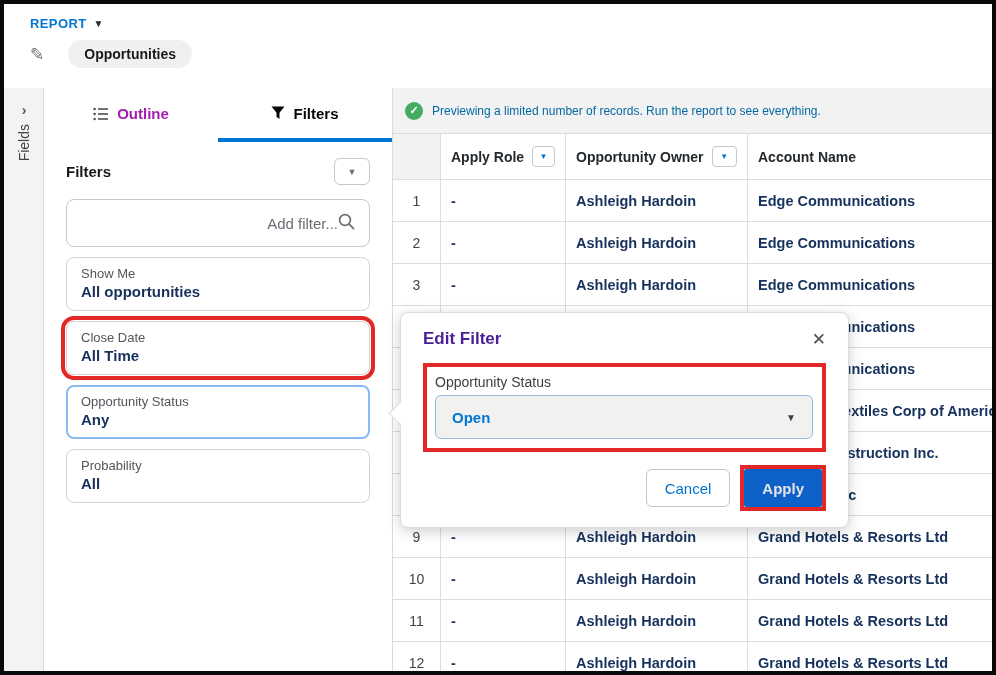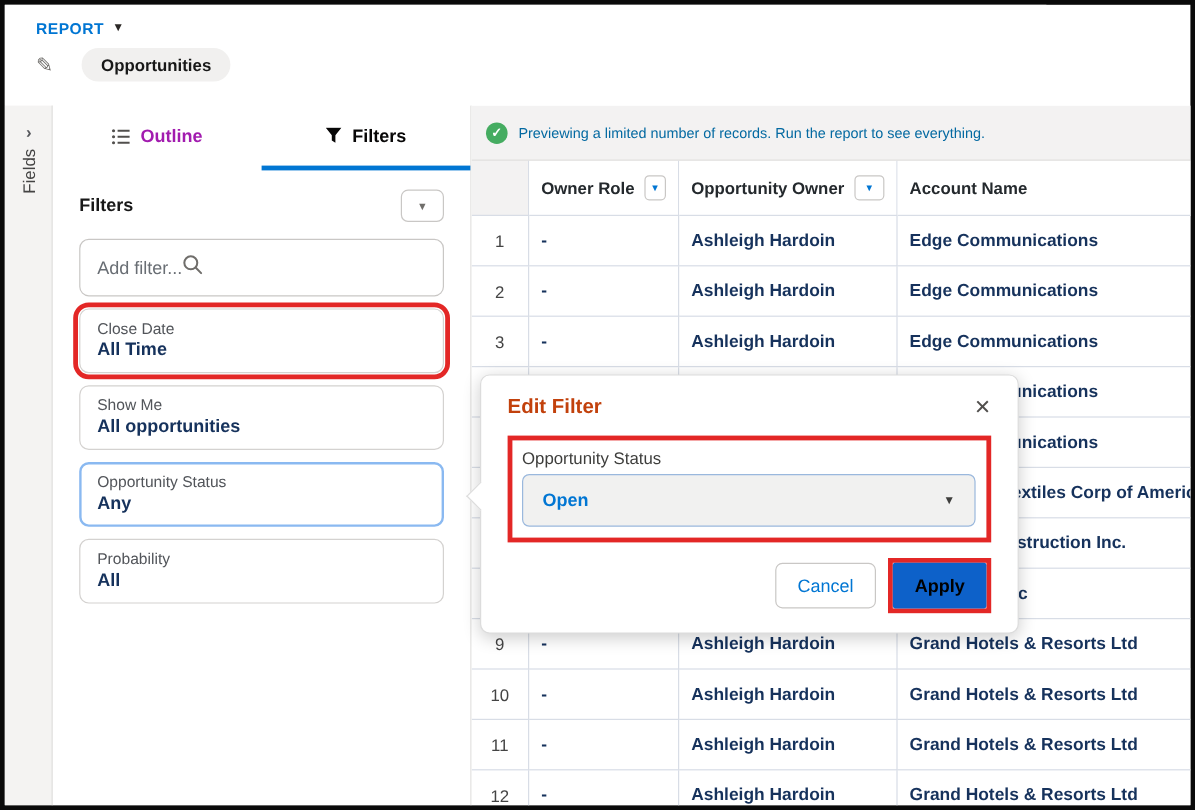--- a/index.html
+++ b/index.html
@@ -29,21 +29,21 @@
   .tab { flex:1; display:flex; align-items:center; justify-content:center; gap:8px;
          font-size:15px; font-weight:700; color:#a21caf; cursor:pointer; border-bottom:3px solid transparent; }
   .tab.active { color:#080707; border-bottom:4px solid #0176d3; }
   .tab svg { display:block; }
   .panel-body { padding:0 22px; }
   .heading-row { margin-top:16px; display:flex; align-items:center; justify-content:space-between; }
   .panel-heading { font-size:15px; font-weight:700; color:#181818; }
   .menu-btn { width:36px; height:27px; border:1px solid #c9c7c5; border-radius:6px; background:#fff;
               display:flex; align-items:center; justify-content:center; color:#706e6b; font-size:9px; cursor:pointer; }
   .search-card { margin-top:14px; height:48px; border:1px solid #c9c7c5; border-radius:8px;
-                 display:flex; align-items:center; justify-content:flex-start; padding:0 14px; }
+                 display:flex; align-items:center; justify-content:flex-end; padding:0 14px; }
   .search-ph { color:#696e74; font-size:15px; }
   .fcard { margin-top:10px; border:1px solid #d4d2d0; border-radius:8px; padding:8px 14px 10px; background:#fff; cursor:pointer; }
   .fcard .flabel { font-size:13px; color:#52555a; }
   .fcard .fvalue { font-size:15px; font-weight:700; color:#16325c; margin-top:2px; }
   .fcard.annotated { outline:4px solid #e32726; outline-offset:1px; }
   .fcard.selected { border:2px solid #8ab9f1; padding:7px 13px 9px; }
 
   
   .main { position:absolute; left:389px; top:84px; width:599px; height:583px; overflow:hidden; background:#fff; }
   .banner { height:46px; background:#f3f2f2; border-bottom:1px solid #dddbda; display:flex; align-items:center; gap:9px; padding:0 12px; white-space:nowrap; overflow:hidden; }
@@ -60,34 +60,34 @@
   .trow { height:42px; }
   .td { font-size:14.5px; font-weight:600; color:#16325c; padding:0 10px; }
   .td.num { justify-content:center; color:#444; font-weight:400; font-size:14px; }
 
   
   .dialog { position:absolute; left:396px; top:308px; width:449px; height:216px; background:#fff; border:1px solid #dcdcdc;
             border-radius:8px; box-shadow:0 3px 14px rgba(0,0,0,.2); z-index:10; padding:16px 22px 14px; }
   .nub { position:absolute; left:-9px; top:92px; width:17px; height:17px; background:#fff; transform:rotate(45deg);
          border-left:1px solid #dcdcdc; border-bottom:1px solid #dcdcdc; }
   .dialog-head { display:flex; align-items:center; justify-content:space-between; }
-  .dialog-title { font-size:17px; font-weight:600; color:#c2410c; }
+  .dialog-title { font-size:17px; font-weight:600; color:#4c1d95; }
   .close-x { color:#514f4d; font-size:17px; cursor:pointer; line-height:1; }
   .field-group { margin-top:14px; border:4px solid #e32726; padding:7px 9px 9px 8px; }
   .field-label { font-size:14px; color:#3e3e3c; }
   .combobox { margin-top:5px; height:44px; background:#f1f1f0; border:1px solid #9ab8dd; border-radius:6px;
               display:flex; align-items:center; justify-content:space-between; padding:0 16px; cursor:pointer; }
   .combobox .cvalue { color:#0176d3; font-size:15px; font-weight:600; }
   .combobox .ccaret { color:#3e3e3c; font-size:10px; }
   .dialog-foot { margin-top:13px; display:flex; align-items:center; justify-content:flex-end; gap:10px; }
   .btn-cancel { height:38px; padding:0 18px; background:#fff; border:1px solid #c9c7c5; border-radius:6px;
                 color:#0176d3; font-size:15px; font-weight:400; cursor:pointer; font-family:inherit; }
   .apply-wrap { border:4px solid #e32726; display:inline-flex; }
   .btn-apply { height:38px; padding:0 18px; background:#0d61c9; border:none; border-radius:2px;
-               color:#000000; font-size:15px; font-weight:600; cursor:pointer; font-family:inherit; }
+               color:#e5e5e5; font-size:15px; font-weight:600; cursor:pointer; font-family:inherit; }
 </style>
 </head>
 <body>
 
 <div id="app">
 
   <div class="header">
     <div class="report-type">
       <span>REPORT</span>
       <span class="caret">▼</span>
@@ -143,28 +143,28 @@
       <div class="search-card">
         <span class="search-ph">Add filter...</span>
         <span>
           <svg width="17" height="17" viewBox="0 0 17 17">
               <circle cx="7" cy="7" r="5.4" fill="none" stroke="#706e6b" stroke-width="1.7"></circle>
               <line x1="11.2" y1="11.2" x2="15.6" y2="15.6" stroke="#706e6b" stroke-width="1.7" stroke-linecap="round"></line>
             </svg>
         </span>
       </div>
 
+      <div class="fcard">
+        <div class="flabel">Show Me</div>
+        <div class="fvalue">All opportunities</div>
+      </div>
+
       <div class="fcard annotated">
         <div class="flabel">Close Date</div>
         <div class="fvalue">All Time</div>
-      </div>
-
-      <div class="fcard">
-        <div class="flabel">Show Me</div>
-        <div class="fvalue">All opportunities</div>
       </div>
 
       <div class="fcard selected">
         <div class="flabel">Opportunity Status</div>
         <div class="fvalue">Any</div>
       </div>
 
       <div class="fcard">
         <div class="flabel">Probability</div>
         <div class="fvalue">All</div>
@@ -174,21 +174,21 @@
 
   <div class="main">
     <div class="banner">
       <span class="check">✓</span>
       <span class="banner-text">Previewing a limited number of records. Run the report to see everything.</span>
     </div>
 
     <div class="grid-row thead">
       <div class="th corner"></div>
       <div class="th">
-        <span>Owner Role</span>
+        <span>Apply Role</span>
         <span class="sort-btn">▼</span>
       </div>
       <div class="th">
         <span>Opportunity Owner</span>
         <span class="sort-btn">▼</span>
       </div>
       <div class="th">
         <span>Account Name</span>
       </div>
     </div>

